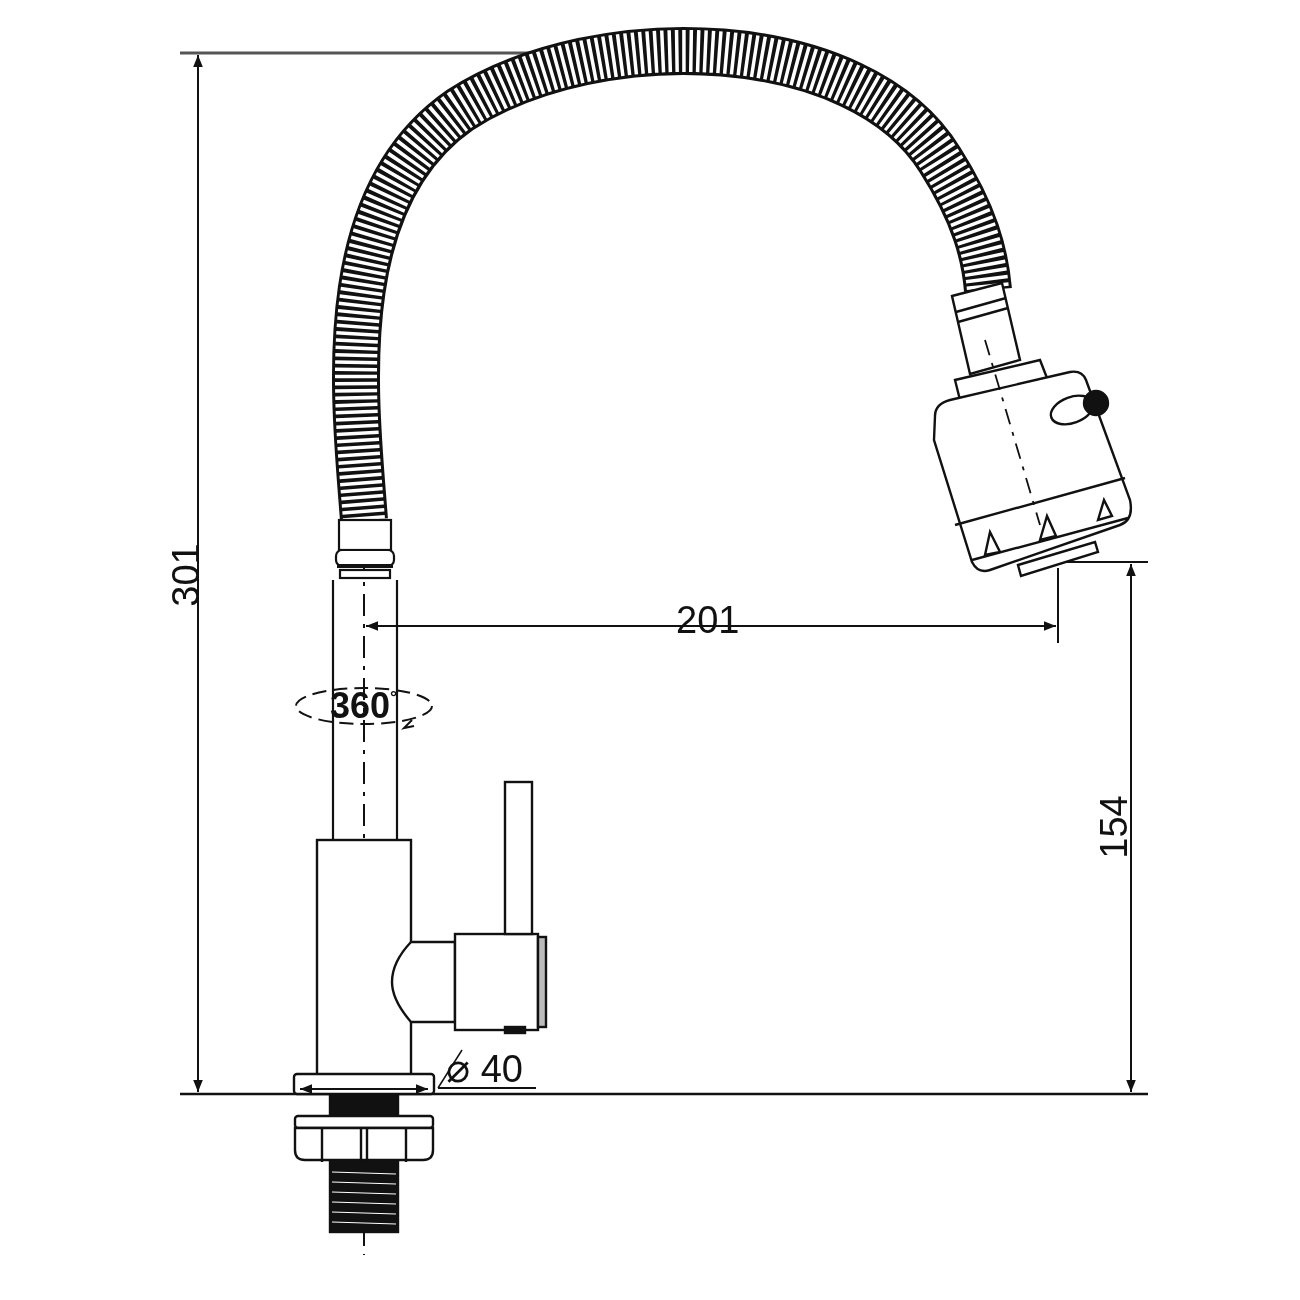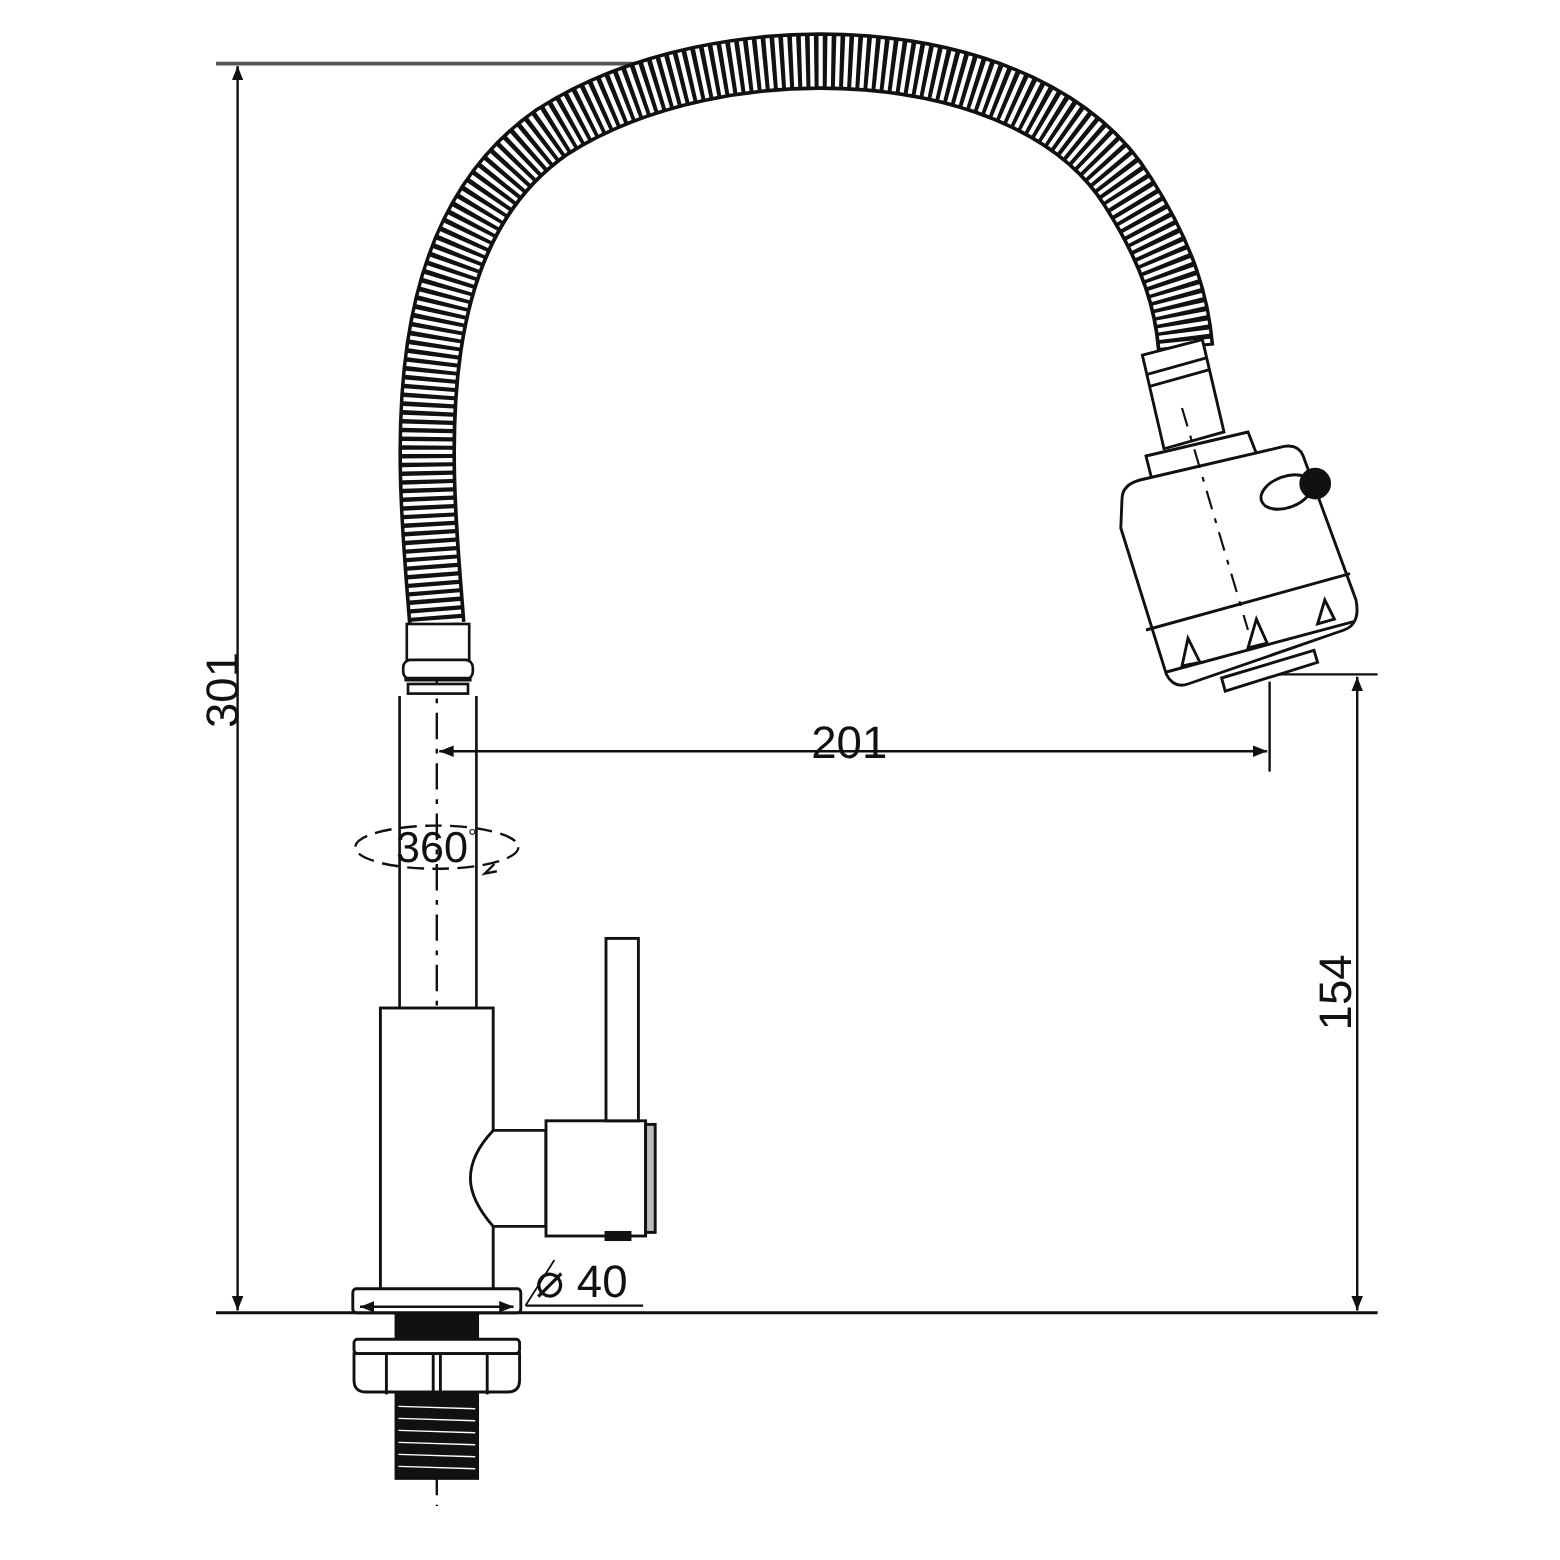--- a/index.html
+++ b/index.html
@@ -132,20 +132,20 @@
 </div>
 
 <div class="lbl rot" style="left:1074px; top:808px; width:80px; text-align:center;">
   <span>154</span>
 </div>
 
 <div class="lbl" style="left:676px; top:556px;margin-top:45px;">
   <span>201</span>
 </div>
 
-<div class="lbl" style="left:330px; top:688px; font-size:36px;">
+<div class="lbl" style="left:330px; top:688px; font-size:36px;font-weight:bold;">
   <span>360</span><sup style="font-size:18px; vertical-align:top;">°</sup>
 </div>
 
 <div class="lbl" style="left:446px; top:1048px;text-align:right;">
   <span class="sym">⌀</span>
   <span>40</span>
 </div>
 
 </body></html>

